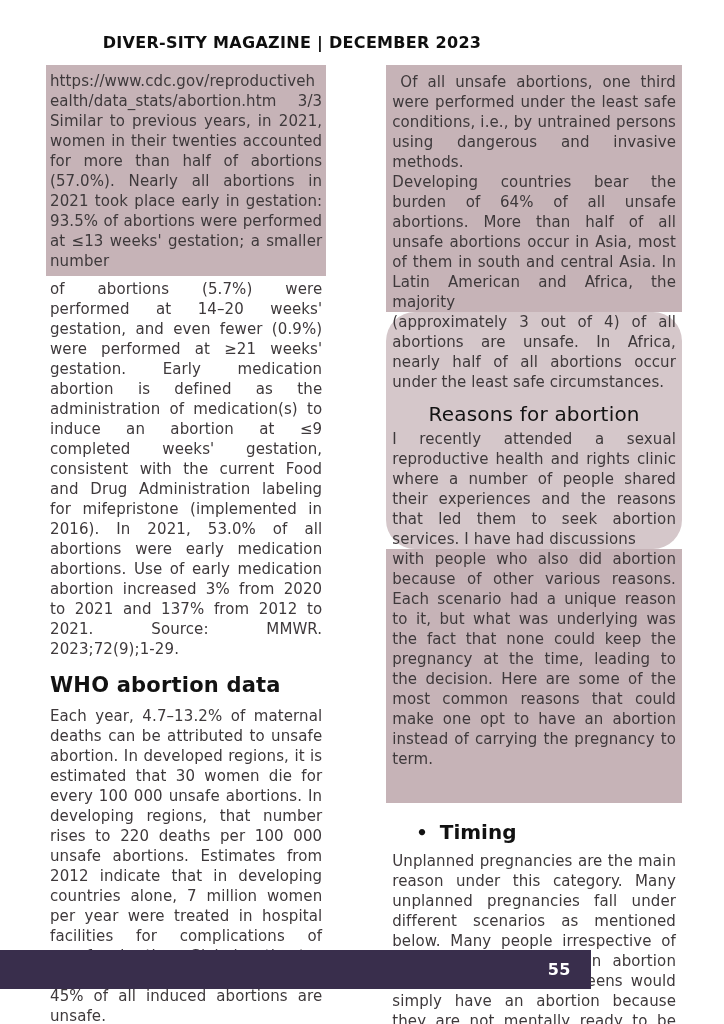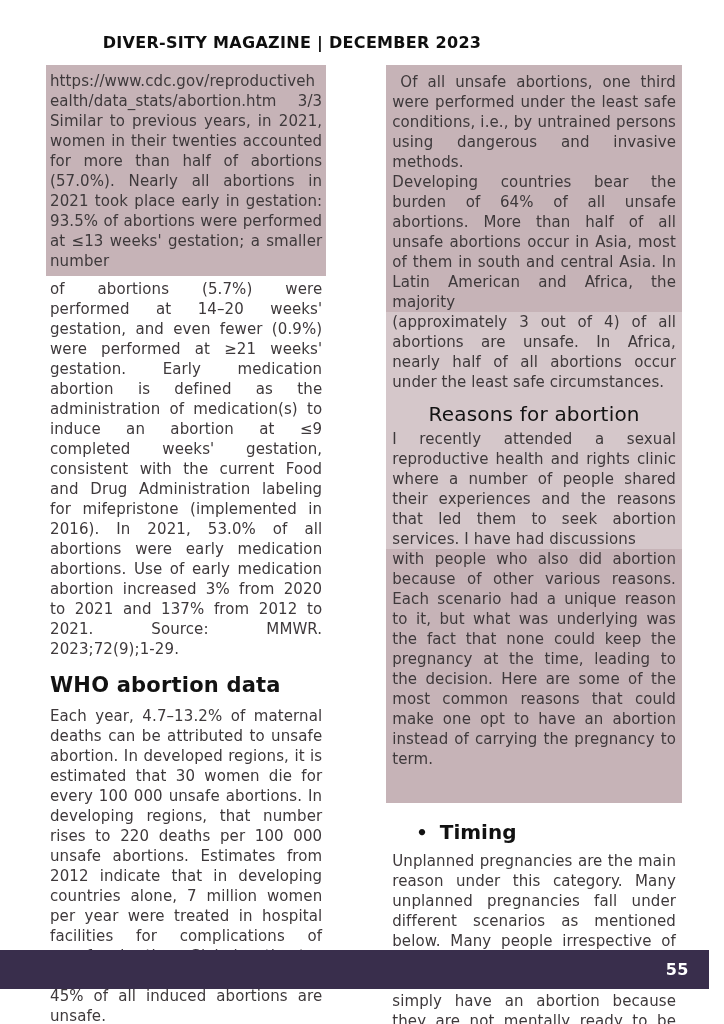--- a/index.html
+++ b/index.html
@@ -21,21 +21,21 @@
     display:flex;gap:18px;
   }
   .col{display:flex;flex-direction:column;}
   .col-left{width:307px;}
   .col-right{width:324px;padding-left:42px;}
   .body-text{
     font-size:15px;line-height:20px;letter-spacing:0.1px;
     text-align:justify;color:#3e393b;margin:0;
   }
   .hl-dark{background:#c6b3b7;}
-  .hl-light{background:#d5c7ca;}
+  .hl-light{background:#d5c7ca;border-radius:29px;}
   .cdc-highlight{padding:6px 4px 5px 4px;}
   .url{word-break:break-all;}
   .cdc-rest{padding:3px 4px 0 4px;}
   .section-heading{
     font-size:21px;font-weight:bold;letter-spacing:0.2px;
     color:#121212;margin:14px 4px 9px 4px;
   }
   .who-body{padding:0 4px;}
   .rc-block{padding:0 6px;}
   .rc-top{padding-top:7px;}
@@ -48,21 +48,21 @@
   }
   .timing-heading{
     display:flex;align-items:center;
     margin:17px 0 7px 0;padding-left:30px;
     font-size:20px;font-weight:bold;color:#121212;
   }
   .timing-heading .bullet{
     font-size:18px;margin-right:12px;color:#121212;font-weight:bold;
   }
   .footer-bar{
-    position:absolute;left:0;top:950px;width:709px;height:39px;
+    position:absolute;left:0;top:950px;width:591px;height:39px;
     background:#392e4c;
     display:flex;align-items:center;justify-content:flex-end;
     padding-right:20px;box-sizing:border-box;
   }
   .page-number{
     color:#ffffff;font-size:16px;font-weight:bold;letter-spacing:0.5px;
   }
 </style>
 </head>
 <body>

